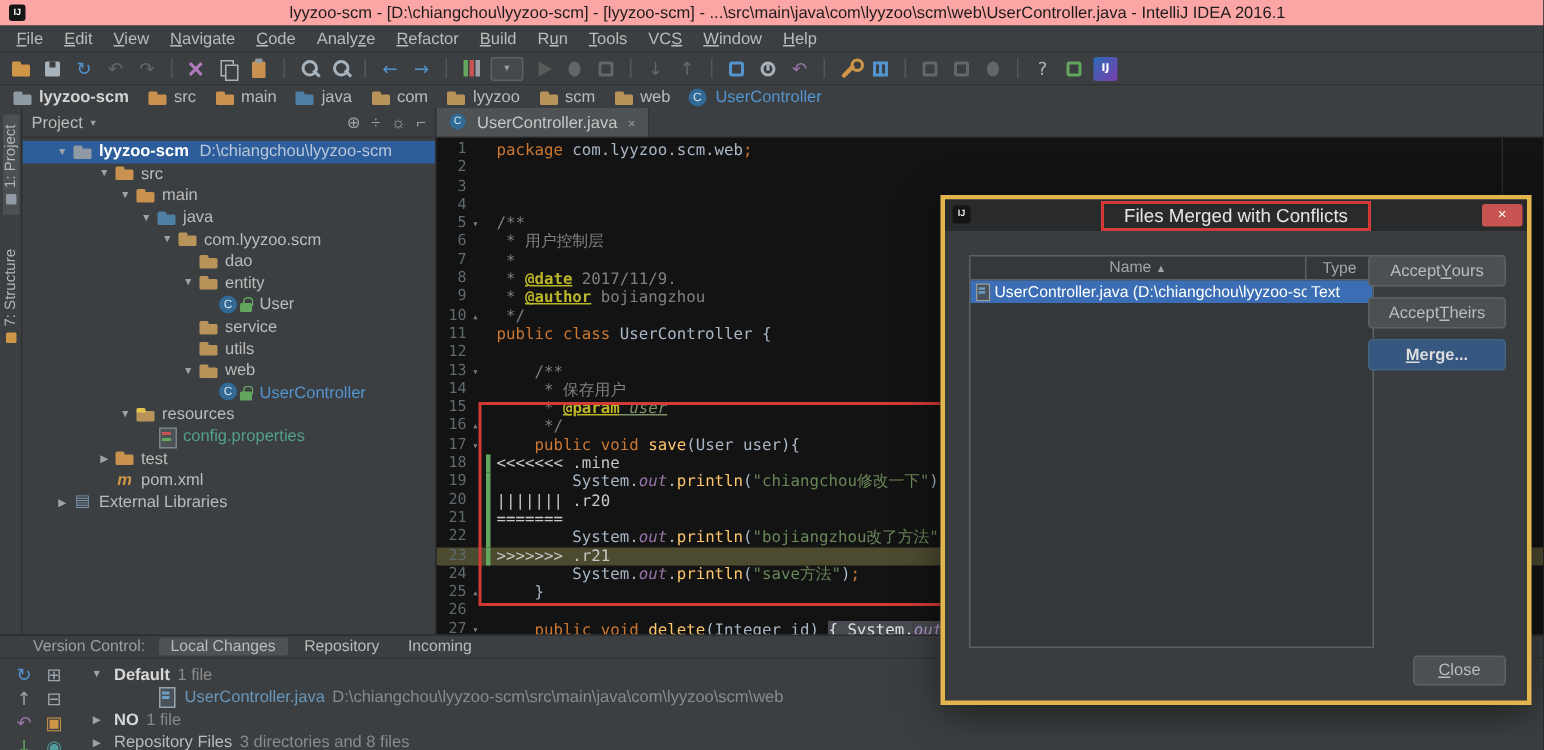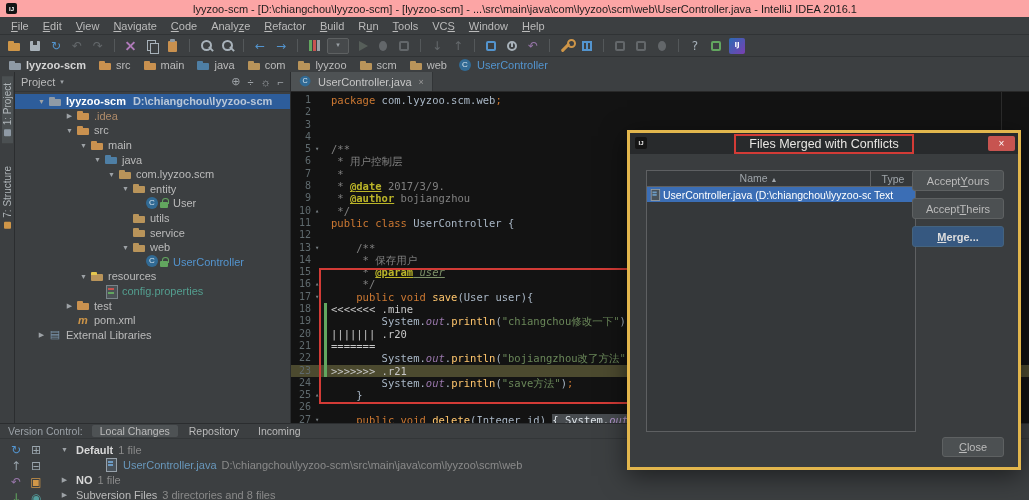--- a/index.html
+++ b/index.html
@@ -83,21 +83,21 @@
   .project{width:275px;background:#3c3f41;border-right:1px solid #2b2d2f;display:flex;flex-direction:column;flex:none}
   .proj-header{height:19px;display:flex;align-items:center;padding:0 6px;border-bottom:1px solid #323537;gap:4px}
   .ph-title{display:flex;align-items:center;gap:5px;flex:1}
   .ph-caret{font-size:7px;color:#9da2a6}
   .ph-icons{display:flex;align-items:center;gap:7px;color:#9da2a6;font-size:11px}
   .ptree{flex:1;overflow:hidden;padding-top:2px}
   .trow{height:14.6px;display:flex;align-items:center;white-space:nowrap}
   .trow.selected{background:#2d5d9b;color:#fff;font-weight:bold}
   .arr{width:13px;font-size:7px;color:#9da2a6;text-align:center;flex:none}
   .tlabel{margin-left:4px}
-  .textra{color:#8a8a8a;margin-left:7px;font-weight:bold}
+  .textra{color:#8a8a8a;margin-left:7px;font-weight:normal}
   .trow.selected .textra{color:#b9c7d8}
 
   
   .editor-wrap{flex:1;min-width:0;background:#131313;display:flex;flex-direction:column;position:relative}
   .tabbar{height:19px;background:#3c3f41;border-bottom:1px solid #282828;display:flex;align-items:stretch}
   .etab{display:flex;align-items:center;gap:5px;padding:0 8px;background:#4e5254;color:#c6c6c6;border-right:1px solid #323537}
   .etab .ti{transform:scale(.9)}
   .tclose{color:#9a9a9a;font-size:9px;margin-left:2px}
   .code-area{flex:1;position:relative;font-family:"DejaVu Sans Mono",monospace;font-size:10.5px;line-height:12.3px;padding-top:2px;overflow:hidden}
   .margin-line{position:absolute;left:710px;top:0;bottom:0;width:1px;background:#2b2b2b}
@@ -109,21 +109,21 @@
   .ltext{margin-left:8px}
   .sg-k{color:#cc7832}.sg-p{color:#a9b7c6}.sg-d{color:#808080}
   .sg-t{color:#bbb529;font-weight:bold;text-decoration:underline}
   .sg-dp{color:#7d9168;font-style:italic;text-decoration:underline}
   .sg-m{color:#ffc66d}.sg-o{color:#9876aa;font-style:italic}.sg-w{color:#c8c8c8}.sg-s{color:#6a8759}
   .sg-hp{color:#dde3e8;background:#474b4f}.sg-ho{color:#b294cc;background:#474b4f;font-style:italic}
   .red-box{position:absolute;left:28px;top:176px;width:308px;height:132px;border:2px solid #d33b36;z-index:3;pointer-events:none}
 
   
   .vcs-panel{position:absolute;left:0;right:0;bottom:0;height:76px;background:#3c3f41;border-top:1px solid #2b2d2f}
-  .vcs-tabs{height:14px;display:flex;align-items:center;gap:3px;padding-left:8px;font-size:10.5px;border-bottom:1px solid #333638}
+  .vcs-tabs{height:14px;display:flex;align-items:center;gap:3px;padding-left:22px;font-size:10.5px;border-bottom:1px solid #333638}
   .vcs-label{color:#9aa0a6;margin-right:6px}
   .vcs-tab{padding:0 8px;white-space:nowrap}
   .vcs-tab.selected{background:#4e5254;border-radius:2px}
   .vcs-body{position:relative;height:61px}
   .vcs-icons{position:absolute;left:6px;top:3px;display:grid;grid-template-columns:20px 20px;grid-auto-rows:16px}
   .vic{display:flex;align-items:center;justify-content:center;font-size:12px;font-family:"DejaVu Sans",sans-serif}
   .vcs-tree{margin-left:58px;padding-top:3px}
   .vrow{height:15px;display:flex;align-items:center;gap:5px;white-space:nowrap}
   .vrow .bold{font-weight:bold;color:#d8d8d8}
   .vextra{color:#8a8a8a}
@@ -283,64 +283,64 @@
           </span>
       </div>
       <div class="ptree" id="ptree">
           <div class="trow selected" style="padding-left: 20px;">
             <span class="arr">▼</span>
             <span class="ti ti-proj"></span>
             <span class="tlabel">lyyzoo-scm</span>
             <span class="textra">D:\chiangchou\lyyzoo-scm</span>
           </div>
           <div class="trow" style="padding-left: 48px;">
-            <span class="arr">▶</span>
-            <span class="ti ti-folder"></span>
-            <span class="tlabel" style="color: rgb(176, 140, 106);">.idea</span>
-          </div>
-          <div class="trow" style="padding-left: 48px;">
             <span class="arr">▼</span>
             <span class="ti ti-folder"></span>
             <span class="tlabel">src</span>
           </div>
           <div class="trow" style="padding-left: 62px;">
             <span class="arr">▼</span>
             <span class="ti ti-folder"></span>
             <span class="tlabel">main</span>
           </div>
           <div class="trow" style="padding-left: 76px;">
             <span class="arr">▼</span>
             <span class="ti ti-fjava"></span>
             <span class="tlabel">java</span>
           </div>
           <div class="trow" style="padding-left: 90px;">
             <span class="arr">▼</span>
             <span class="ti ti-pkg"></span>
             <span class="tlabel">com.lyyzoo.scm</span>
+          </div>
+          <div class="trow" style="padding-left: 104px;">
+            <span class="arr"></span>
+            <span class="ti ti-pkg"></span>
+            <span class="tlabel">dao</span>
           </div>
           <div class="trow" style="padding-left: 104px;">
             <span class="arr">▼</span>
             <span class="ti ti-pkg"></span>
             <span class="tlabel">entity</span>
           </div>
           <div class="trow" style="padding-left: 118px;">
             <span class="arr"></span>
             <span class="ti ti-cls"></span>
             <span class="ti-lock"></span>
             <span class="tlabel">User</span>
           </div>
           <div class="trow" style="padding-left: 104px;">
             <span class="arr"></span>
             <span class="ti ti-pkg"></span>
+            <span class="tlabel">service</span>
+          </div>
+          <div class="trow" style="padding-left: 104px;">
+            <span class="arr"></span>
+            <span class="ti ti-pkg"></span>
             <span class="tlabel">utils</span>
-          </div>
-          <div class="trow" style="padding-left: 104px;">
-            <span class="arr"></span>
-            <span class="ti ti-pkg"></span>
-            <span class="tlabel">service</span>
           </div>
           <div class="trow" style="padding-left: 104px;">
             <span class="arr">▼</span>
             <span class="ti ti-pkg"></span>
             <span class="tlabel">web</span>
           </div>
           <div class="trow" style="padding-left: 118px;">
             <span class="arr"></span>
             <span class="ti ti-cls"></span>
             <span class="ti-lock"></span>
@@ -385,21 +385,21 @@
       <div class="code-area" id="codearea">
         <div class="margin-line"></div>
         <div class="red-box"></div>
       <div class="cline"><span class="gnum">1</span><span class="gfold"></span><span class="ltext"><span class="sg-k">package </span><span class="sg-p">com.lyyzoo.scm.web</span><span class="sg-k">;</span></span></div>
           <div class="cline"><span class="gnum">2</span><span class="gfold"></span><span class="ltext"></span></div>
           <div class="cline"><span class="gnum">3</span><span class="gfold"></span></div>
           <div class="cline"><span class="gnum">4</span><span class="gfold"></span><span class="ltext"></span></div>
           <div class="cline"><span class="gnum">5</span><span class="gfold">▾</span><span class="ltext"><span class="sg-d">/**</span></span></div>
           <div class="cline"><span class="gnum">6</span><span class="gfold"></span><span class="ltext"><span class="sg-d"> * 用户控制层</span></span></div>
           <div class="cline"><span class="gnum">7</span><span class="gfold"></span><span class="ltext"><span class="sg-d"> *</span></span></div>
-          <div class="cline"><span class="gnum">8</span><span class="gfold"></span><span class="ltext"><span class="sg-d"> * </span><span class="sg-t">@date</span><span class="sg-d"> 2017/3/9.</span></span></div>
+          <div class="cline"><span class="gnum">8</span><span class="gfold"></span><span class="ltext"><span class="sg-d"> * </span><span class="sg-t">@date</span><span class="sg-d"> 2017/11/9.</span></span></div>
           <div class="cline"><span class="gnum">9</span><span class="gfold"></span><span class="ltext"><span class="sg-d"> * </span><span class="sg-t">@author</span><span class="sg-d"> bojiangzhou</span></span></div>
           <div class="cline"><span class="gnum">10</span><span class="gfold">▴</span><span class="ltext"><span class="sg-d"> */</span></span></div>
           <div class="cline"><span class="gnum">11</span><span class="gfold"></span><span class="ltext"><span class="sg-k">public class </span><span class="sg-p">UserController {</span></span></div>
           <div class="cline"><span class="gnum">12</span><span class="gfold"></span><span class="ltext"></span></div>
           <div class="cline"><span class="gnum">13</span><span class="gfold">▾</span><span class="ltext"><span class="sg-d">    /**</span></span></div>
           <div class="cline"><span class="gnum">14</span><span class="gfold"></span><span class="ltext"><span class="sg-d">     * 保存用户</span></span></div>
           <div class="cline"><span class="gnum">15</span><span class="gfold"></span><span class="ltext"><span class="sg-d">     * </span><span class="sg-t">@param</span><span class="sg-dp"> user</span></span></div>
           <div class="cline"><span class="gnum">16</span><span class="gfold">▴</span><span class="ltext"><span class="sg-d">     */</span></span></div>
           <div class="cline"><span class="gnum">17</span><span class="gfold">▾</span><span class="ltext"><span class="sg-k">    public void </span><span class="sg-m">save</span><span class="sg-p">(User user){</span></span></div>
           <div class="cline"><span class="gnum">18</span><span class="gfold"></span><span class="gbar"></span><span class="ltext"><span class="sg-w">&lt;&lt;&lt;&lt;&lt;&lt;&lt; .mine</span></span></div>
@@ -446,21 +446,21 @@
             <span style="color: rgb(104, 151, 187);">UserController.java</span>
             <span class="vextra">D:\chiangchou\lyyzoo-scm\src\main\java\com\lyyzoo\scm\web</span>
           </div>
           <div class="vrow" style="padding-left: 0px;">
             <span class="arr">▶</span>
             <span class="bold">NO</span>
             <span class="vextra">1 file</span>
           </div>
           <div class="vrow" style="padding-left: 0px;">
             <span class="arr">▶</span>
-            <span>Subversion Files</span>
+            <span>Repository Files</span>
             <span class="vextra">3 directories and 8 files</span>
           </div>
         </div>
     </div>
   </div>
 
   <div class="dialog">
     <div class="dlg-title">
       <span class="dlg-ico">IJ</span>
       <span class="dlg-title-text">Files Merged with Conflicts</span>

